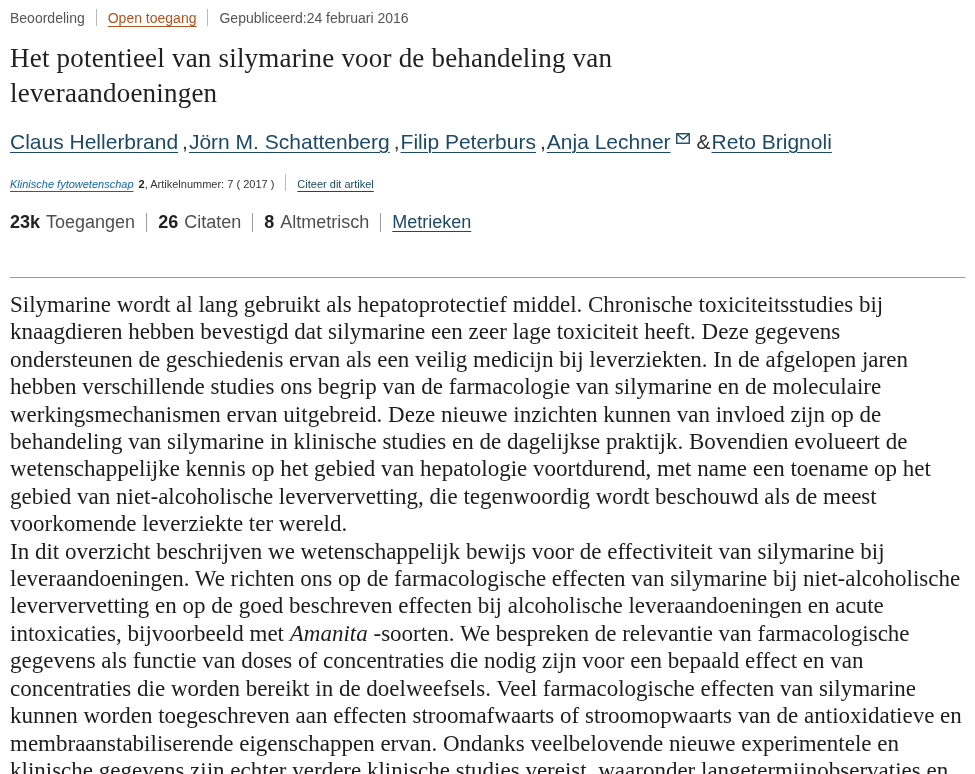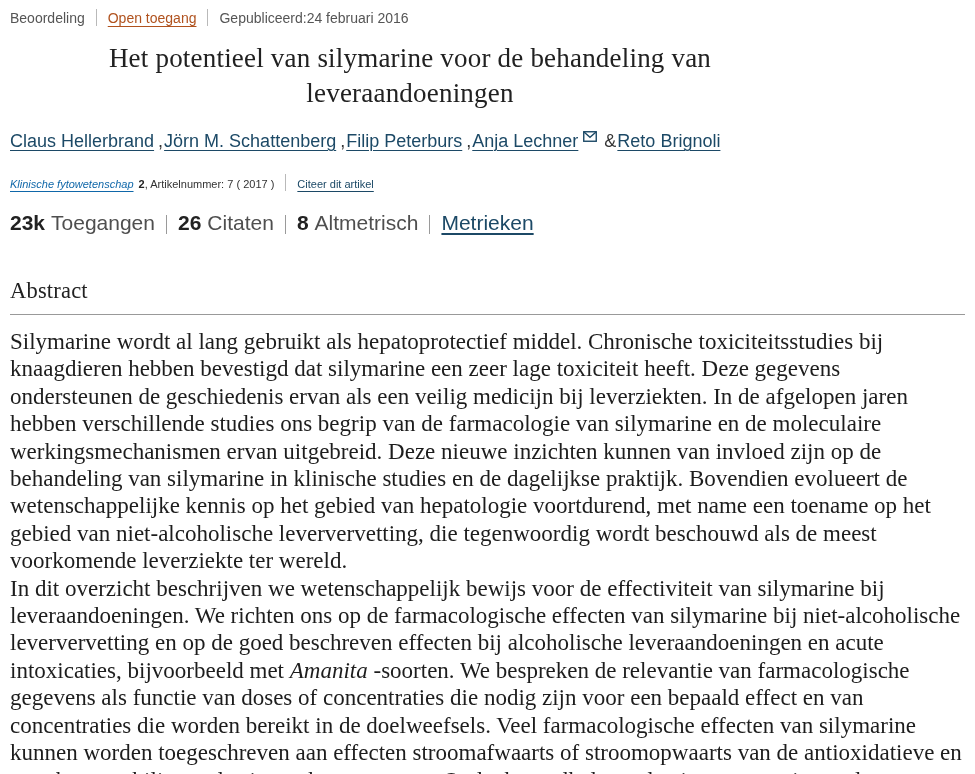--- a/index.html
+++ b/index.html
@@ -40,27 +40,26 @@
   
   h1.article-title {
     font-family: "Liberation Serif", "DejaVu Serif", serif;
     font-weight: 400;
     font-size: 27px;
     line-height: 35px;
     color: #212121;
     max-width: 800px;
     margin-top: 13px;
     letter-spacing: 0.2px;
-    text-align: center;
   }
 
   
   .authors {
     margin-top: 20px;
-    font-size: 18px;
+    font-size: 21px;
     line-height: 21px;
   }
   .author-link {
     color: #1c4966;
     text-decoration: underline;
     text-underline-offset: 3px;
     text-decoration-thickness: 1px;
   }
   .asep { color: #333; margin: 0 1px 0 4px; }
   .amp  { color: #333; margin: 0 1px 0 5px; }
@@ -88,21 +87,21 @@
   .journal-vol { font-weight: 700; color: #222; margin-left: 2px; }
   .dark-link {
     color: #1c4966;
     text-decoration: underline;
     text-underline-offset: 3px;
   }
 
   
   .metrics-line {
     margin-top: 17px;
-    font-size: 21px;
+    font-size: 18px;
     line-height: 21px;
     color: #4f4f4f;
   }
   .metric-value { font-weight: 700; color: #222222; margin-right: 6px; }
   .metric-label { color: #4f4f4f; }
   .metrics-line .vbar { background: #9a9a9a; height: 19px; vertical-align: -4px; }
 
   
   .abstract-section { margin-top: 44px; }
   h2.abstract-heading {
@@ -150,19 +149,18 @@
   <span>Artikelnummer:</span>
   <span>7</span>
   <span>( 2017 )</span><span class="vbar"></span><a class="dark-link">Citeer dit artikel</a>
 </div>
 
 <div class="metrics-line">
   <span class="metric-value">23k</span><span class="metric-label">Toegangen</span><span class="vbar"></span><span class="metric-value">26</span><span class="metric-label">Citaten</span><span class="vbar"></span><span class="metric-value">8</span><span class="metric-label">Altmetrisch</span><span class="vbar"></span><a class="dark-link">Metrieken</a>
 </div>
 
 <section class="abstract-section">
-  <h2 class="abstract-heading">Abstract</h2>
   <hr class="section-rule">
   <div class="abstract-body">
     <p>Silymarine wordt al lang gebruikt als hepatoprotectief middel. Chronische toxiciteitsstudies bij knaagdieren hebben bevestigd dat silymarine een zeer lage toxiciteit heeft. Deze gegevens ondersteunen de geschiedenis ervan als een veilig medicijn bij leverziekten. In de afgelopen jaren hebben verschillende studies ons begrip van de farmacologie van silymarine en de moleculaire werkingsmechanismen ervan uitgebreid. Deze nieuwe inzichten kunnen van invloed zijn op de behandeling van silymarine in klinische studies en de dagelijkse praktijk. Bovendien evolueert de wetenschappelijke kennis op het gebied van hepatologie voortdurend, met name een toename op het gebied van niet-alcoholische leververvetting, die tegenwoordig wordt beschouwd als de meest voorkomende leverziekte ter wereld.</p>
     <p><span>In dit overzicht beschrijven we wetenschappelijk bewijs voor de effectiviteit van silymarine bij leveraandoeningen. We richten ons op de farmacologische effecten van silymarine bij niet-alcoholische leververvetting en op de goed beschreven effecten bij alcoholische leveraandoeningen en acute intoxicaties, bijvoorbeeld met </span><em class="species">Amanita</em><span> -soorten. We bespreken de relevantie van farmacologische gegevens als functie van doses of concentraties die nodig zijn voor een bepaald effect en van concentraties die worden bereikt in de doelweefsels. Veel farmacologische effecten van silymarine kunnen worden toegeschreven aan effecten stroomafwaarts of stroomopwaarts van de antioxidatieve en membraanstabiliserende eigenschappen ervan. Ondanks veelbelovende nieuwe experimentele en klinische gegevens zijn echter verdere klinische studies vereist, waaronder langetermijnobservaties en de toepassing van harde klinische eindpunten zoals overlevingspercentages, om het gebruik van silymarine voor de behandeling van leveraandoeningen verder te ondersteunen.</span></p>
   </div>
 </section>
 
 </body></html>

